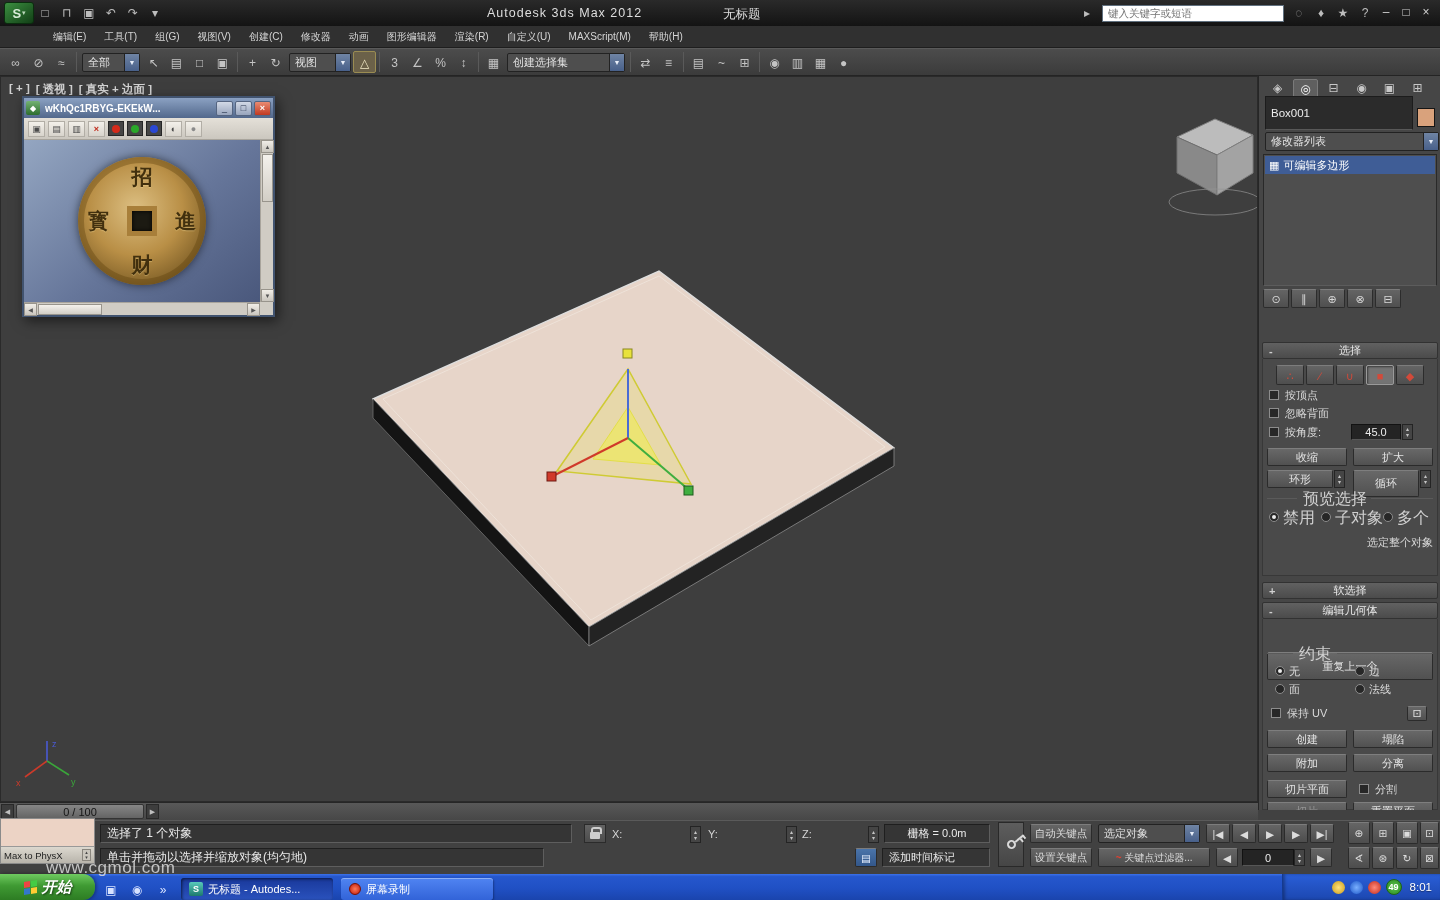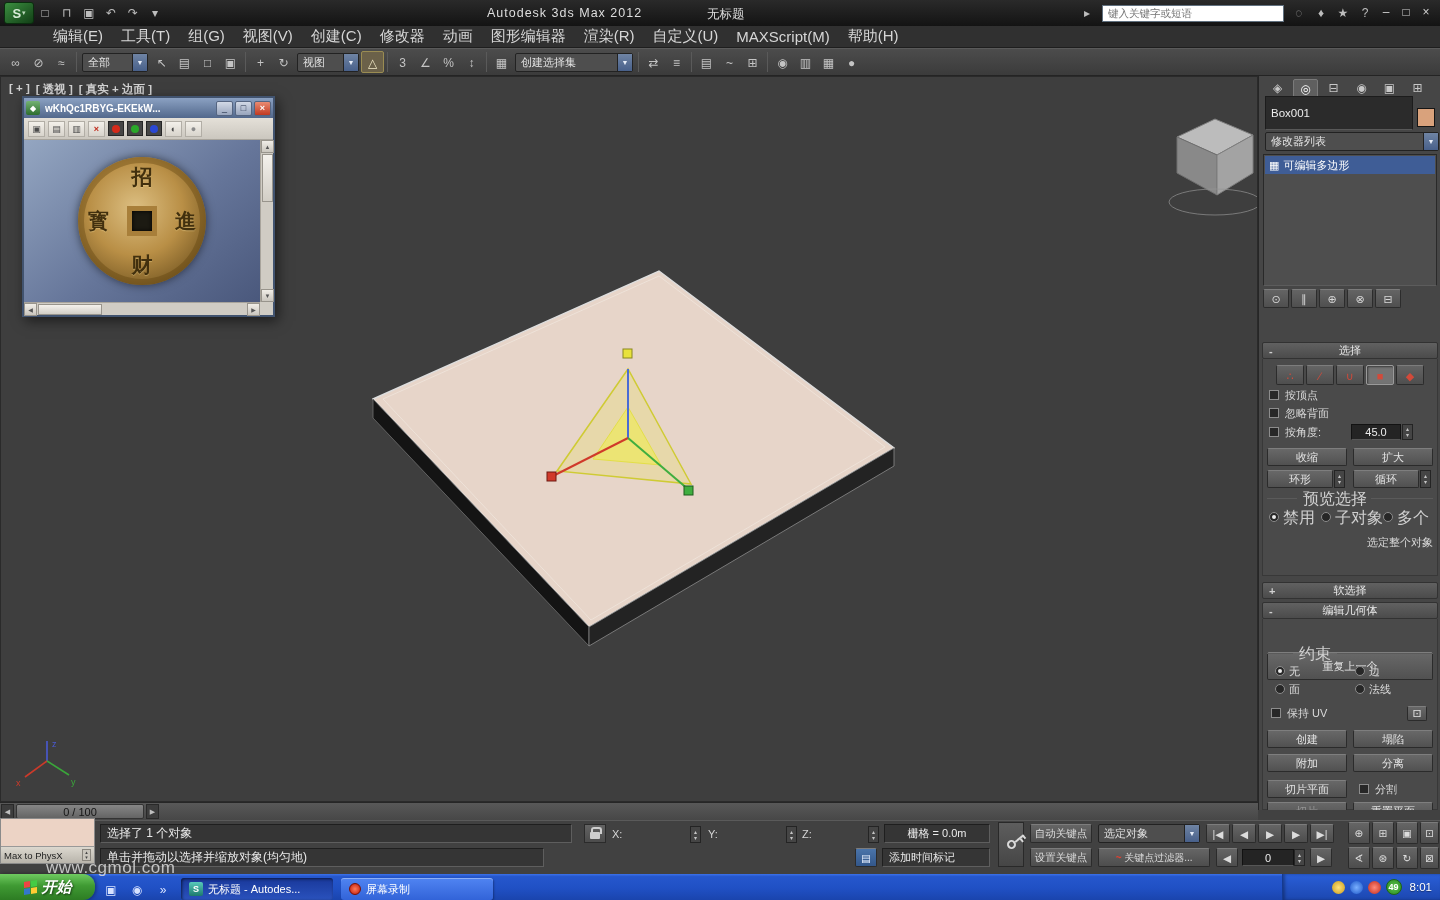--- a/index.html
+++ b/index.html
@@ -6,27 +6,27 @@
   html,body{width:1440px;height:900px}
   body{position:relative;background:#3e3e3e;font-family:"Liberation Sans","DejaVu Sans",sans-serif;overflow:hidden}
   .abs{position:absolute}
 
   
   .titlebar{position:absolute;left:0;top:0;width:1440px;height:26px;background:linear-gradient(#2a2a2a,#131313);display:flex;align-items:center;z-index:15;padding:0 4px}
   .logo{width:30px;height:22px;display:flex;align-items:center;justify-content:center;background:linear-gradient(145deg,#3b8f40,#123f16);border:1px solid #0a2e0e;border-radius:3px;color:#d8ecd8;font-weight:bold;font-size:13px;gap:1px}
   .logo .lc{font-size:7px;color:#bcd8bc}
   .tico{width:22px;height:20px;line-height:20px;text-align:center;color:#bdbdbd;font-size:12px}
   .tbtitle{position:absolute;left:487px;top:6px;color:#dedede;font-size:12.5px;letter-spacing:1px}
-  .tbdoc{position:absolute;left:707px;top:6px;color:#dedede;font-size:12.5px}
+  .tbdoc{position:absolute;left:723px;top:6px;color:#dedede;font-size:12.5px}
   .search{width:182px;height:17px;background:#fff;border:1px solid #60707f;font-size:10.5px;color:#333;padding:0 5px;margin:0 4px}
   .winbtn{width:20px;height:18px;line-height:16px;text-align:center;color:#d0d0d0;font-size:12px}
 
   
   .menubar{position:absolute;left:0;top:26px;width:1440px;height:22px;background:#303030;border-bottom:1px solid #1e1e1e;display:flex;align-items:center;padding-left:44px;z-index:14}
-  .mitem{color:#d6d6d6;font-size:15px;padding:0 9px;height:100%;display:flex;align-items:center}
+  .mitem{color:#d6d6d6;font-size:10px;padding:0 9px;height:100%;display:flex;align-items:center}
 
   
   .toolbar{position:absolute;left:0;top:48px;width:1440px;height:28px;background:linear-gradient(#4c4c4c,#3b3b3b);border-top:1px solid #5a5a5a;border-bottom:1px solid #242424;display:flex;align-items:center;padding-left:4px;z-index:13}
   .tbico{width:23px;height:22px;line-height:22px;text-align:center;color:#c4c4c4;font-size:12px;border:1px solid transparent;border-radius:2px}
   .tbico.active{background:#6b6149;border:1px solid #9a8c52;color:#f2e9c6}
   .tsep{width:1px;height:20px;background:#282828;border-right:1px solid #5a5a5a;margin:0 3px}
   .combo{height:19px;background:#4e4e4e;border:1px solid #222;display:flex;align-items:center;font-size:11px;color:#e2e2e2;margin:0 2px;border-radius:2px}
   .combo .ctxt{flex:1;padding:0 5px;white-space:nowrap;overflow:hidden}
   .combo .carr{width:15px;height:17px;background:linear-gradient(#6f84a4,#48608a);border-left:1px solid #222;color:#e8eef8;font-size:7px;display:flex;align-items:center;justify-content:center}
 
@@ -179,21 +179,21 @@
   <span class="mitem">自定义(U)</span>
   <span class="mitem">MAXScript(M)</span>
   <span class="mitem">帮助(H)</span>
 </div>
 
 <div class="toolbar">
   <span class="tbico">∞</span>
   <span class="tbico">⊘</span>
   <span class="tbico">≈</span>
   <span class="tsep"></span>
-  <div class="combo" style="width:66px">
+  <div class="combo" style="width:58px">
     <span class="ctxt">全部</span>
     <span class="carr">▼</span>
   </div>
   <span class="tbico">↖</span>
   <span class="tbico">▤</span>
   <span class="tbico">□</span>
   <span class="tbico">▣</span>
   <span class="tsep"></span>
   <span class="tbico">+</span>
   <span class="tbico">↻</span>
@@ -367,21 +367,21 @@
   <span class="plabel" style="left:26px;top:331px">忽略背面</span>
   <span class="chk" style="left:10px;top:351px"></span>
   <span class="plabel" style="left:26px;top:350px">按角度:</span>
   <span class="numf" style="left:92px;top:348px;width:50px;height:16px">45.0</span>
   <span class="spinv" style="left:143px;top:348px;height:16px"></span>
 
   <span class="pbtn" style="left:8px;top:372px;width:80px;height:18px">收缩</span>
   <span class="pbtn" style="left:94px;top:372px;width:80px;height:18px">扩大</span>
   <span class="pbtn" style="left:8px;top:394px;width:66px;height:18px">环形</span>
   <span class="spinv" style="left:75px;top:394px;height:18px"></span>
-  <span class="pbtn" style="left:94px;top:394px;width:66px;height:18px">循环</span>
+  <span class="pbtn" style="left:94px;top:394px;width:66px;height:27px">循环</span>
   <span class="spinv" style="left:161px;top:394px;height:18px"></span>
 
   <span class="gline" style="left:8px;top:422px;width:30px"></span>
   <span class="plabel dim" style="left:44px;top:416px">预览选择</span>
   <span class="gline" style="left:112px;top:422px;width:62px"></span>
 
   <span class="rad on" style="left:10px;top:436px"></span>
   <span class="plabel dim" style="left:24px;top:435px">禁用</span>
   <span class="rad" style="left:62px;top:436px"></span>
   <span class="plabel dim" style="left:76px;top:435px">子对象</span>

